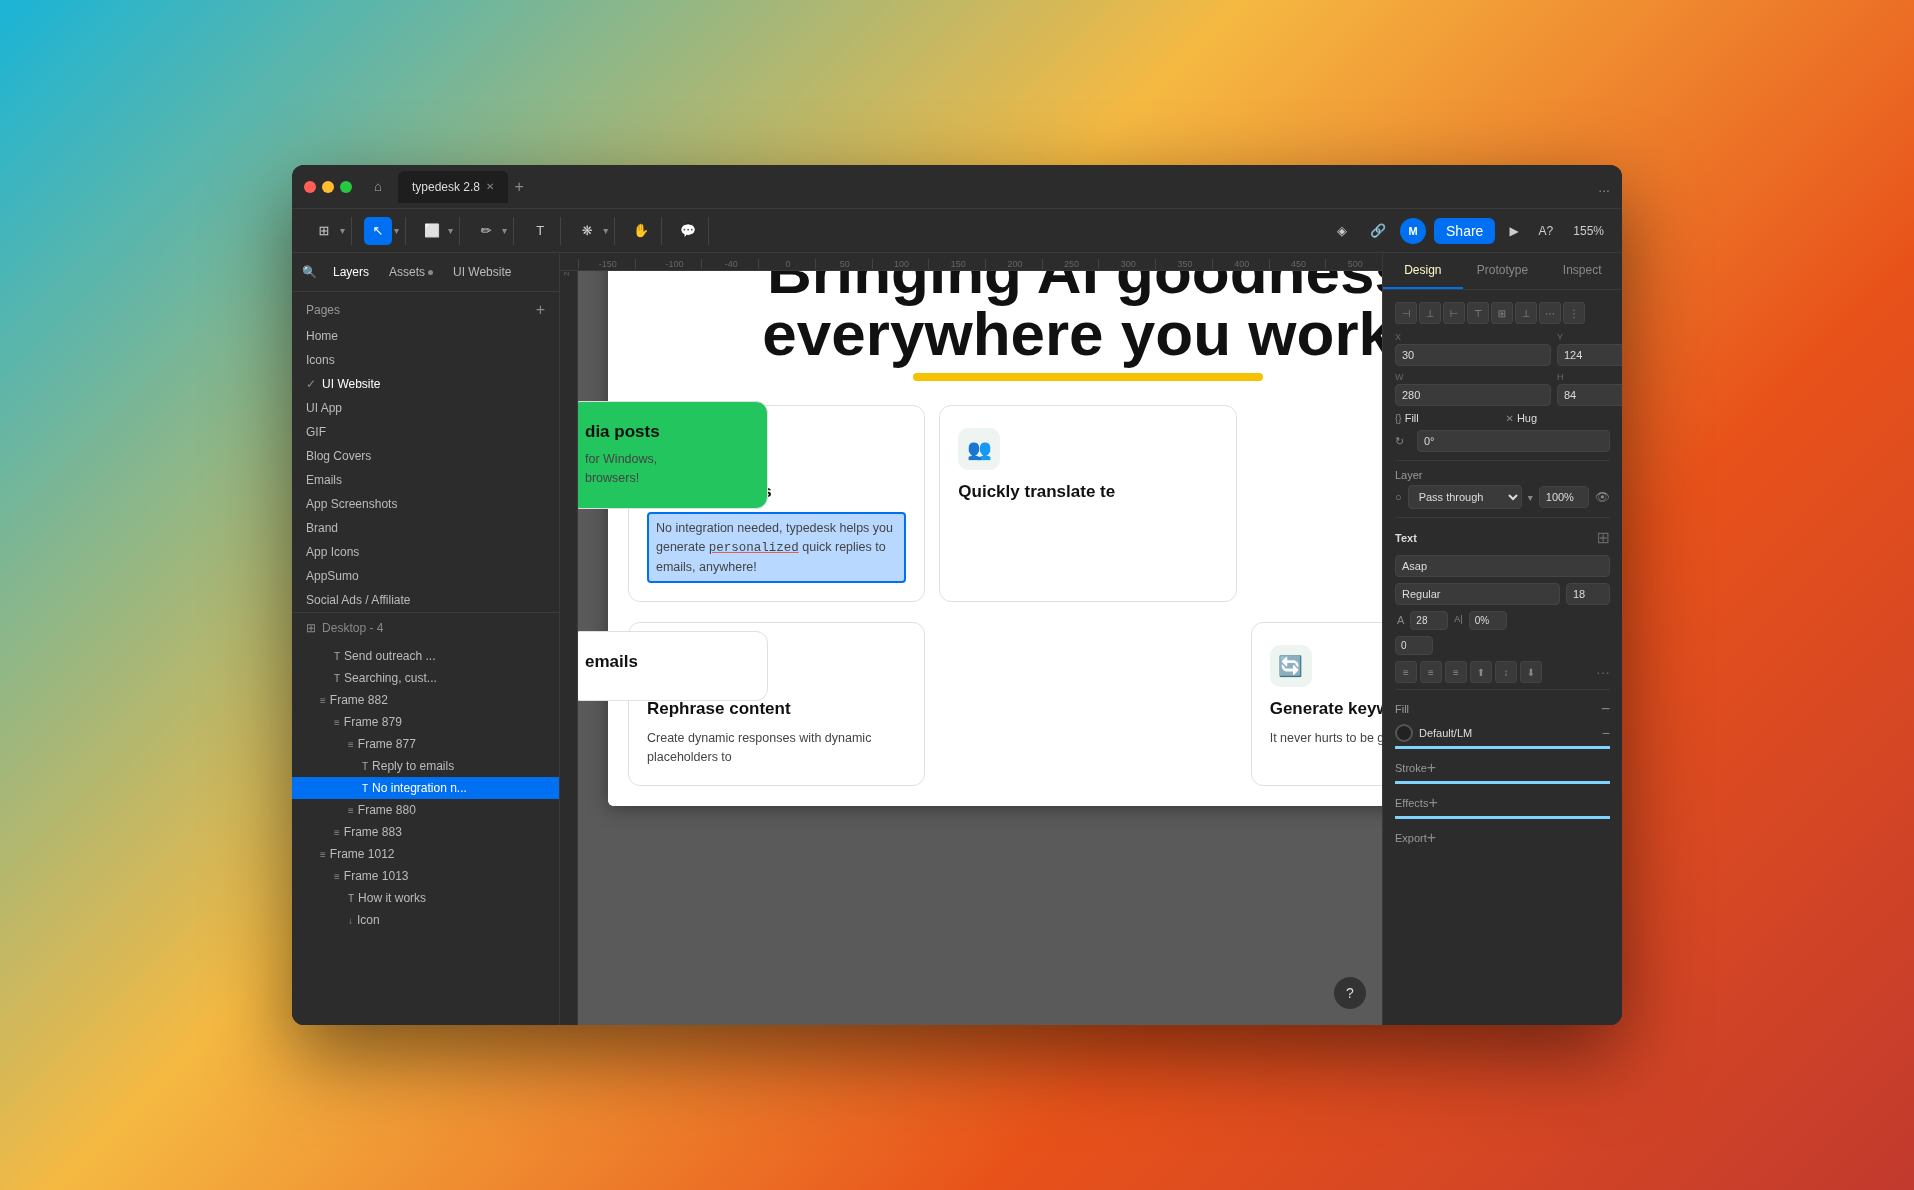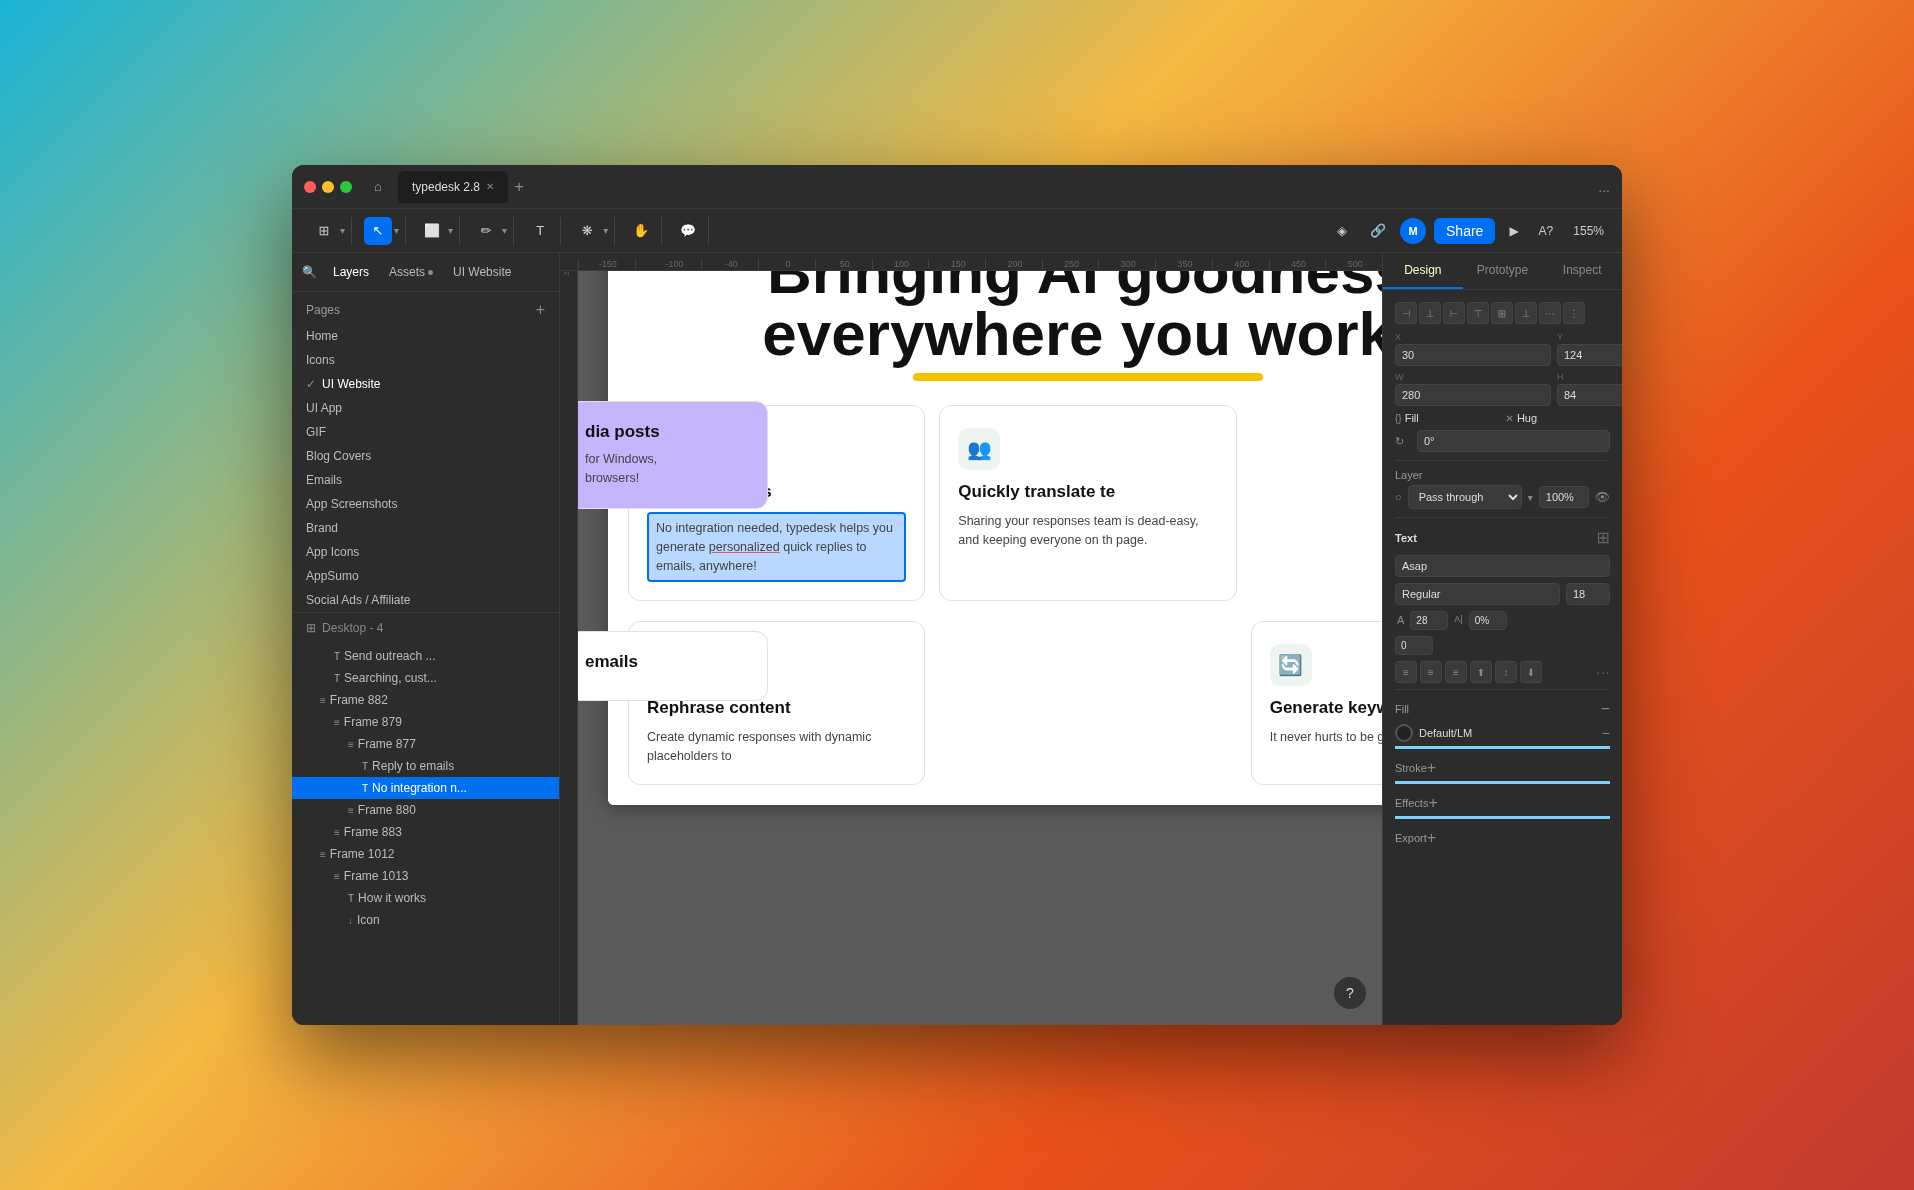--- a/index.html
+++ b/index.html
@@ -815,27 +815,26 @@
               everywhere you work!
             </div>
             <div style="height:8px; background:#f5c200; width:350px; margin:8px auto 0; border-radius:4px;"></div>
           </div>
 
           <div style="display:grid; grid-template-columns:1fr 1fr 1fr; gap:14px; padding:14px 20px 20px; background:white;">
 
             <div style="background:white; border-radius:12px; padding:22px 18px 18px; border:1px solid #e0e0e0;">
               <div style="width:42px;height:42px;background:#eef4f0;border-radius:10px;display:flex;align-items:center;justify-content:center;font-size:20px;margin-bottom:12px;">👍</div>
               <div style="font-size:17px;font-weight:700;color:#111;margin-bottom:10px;">Reply to emails</div>
-              <div style="font-size:12.5px;color:#444;line-height:1.5;background:#b8d8ff;border:2px solid #0070f3;border-radius:4px;padding:5px 7px;">No integration needed, typedesk helps you generate <span style="text-decoration:underline;text-decoration-color:#e06060;">personalized</span> quick replies to emails, anywhere!</div>
+              <div style="font-size:12.5px;color:#444;line-height:1.5;background:#b8d8ff;border:2px solid #0070f3;border-radius:4px;padding:5px 7px;">No integration needed, typedesk helps you generate <span style="text-decoration:underline;text-decoration-color:#e06060;font-family:Liberation Mono, monospace;">personalized</span> quick replies to emails, anywhere!</div>
             </div>
 
             <div style="background:white; border-radius:12px; padding:22px 18px 18px; border:1px solid #e0e0e0;">
               <div style="width:42px;height:42px;background:#eef4f0;border-radius:10px;display:flex;align-items:center;justify-content:center;font-size:20px;margin-bottom:12px;">👥</div>
               <div style="font-size:17px;font-weight:700;color:#111;margin-bottom:10px;">Quickly translate te</div>
-              <div style="font-size:12.5px;color:#444;line-height:1.5;">Sharing your responses team is dead-easy, and keeping everyone on th page.</div>
             </div>
 
           </div>
 
           <div style="display:grid; grid-template-columns:1fr 1fr 1fr; gap:14px; padding:0 20px 20px; background:white;">
 
             <div style="background:white; border-radius:12px; padding:22px 18px 18px; border:1px solid #e0e0e0;">
               <div style="width:42px;height:42px;background:#eef4f0;border-radius:10px;display:flex;align-items:center;justify-content:center;font-size:20px;margin-bottom:12px;">📄</div>
               <div style="font-size:17px;font-weight:700;color:#111;margin-bottom:10px;">Rephrase content</div>
               <div style="font-size:12.5px;color:#444;line-height:1.5;">Create dynamic responses with dynamic placeholders to</div>
@@ -844,21 +843,21 @@
             <div></div>
 
             <div style="background:white; border-radius:12px; padding:22px 18px 18px; border:1px solid #e0e0e0;">
               <div style="width:42px;height:42px;background:#eef4f0;border-radius:10px;display:flex;align-items:center;justify-content:center;font-size:20px;margin-bottom:12px;">🔄</div>
               <div style="font-size:17px;font-weight:700;color:#111;margin-bottom:10px;">Generate keywords</div>
               <div style="font-size:12.5px;color:#444;line-height:1.5;">It never hurts to be goo</div>
             </div>
           </div>
         </div>
 
-        <div style="position:absolute; left:-10px; top:130px; width:200px; background:#c4b5fd; border-radius:12px; padding:20px 16px; border:1px solid #e0e0e0;">
+        <div style="position:absolute; left:-10px; top:130px; width:200px; background:#22c55e; border-radius:12px; padding:20px 16px; border:1px solid #e0e0e0;">
           <div style="font-size:17px;font-weight:700;color:#111;margin-bottom:8px;">dia posts</div>
           <div style="font-size:12.5px;color:#444;line-height:1.5;">for Windows,<br>browsers!</div>
         </div>
 
         <div style="position:absolute; left:-10px; top:360px; width:200px; background:white; border-radius:12px; padding:20px 16px; border:1px solid #e0e0e0;">
           <div style="font-size:17px;font-weight:700;color:#111;margin-bottom:8px;">emails</div>
         </div>
 
         <div class="help-btn">?</div>
       </div>

